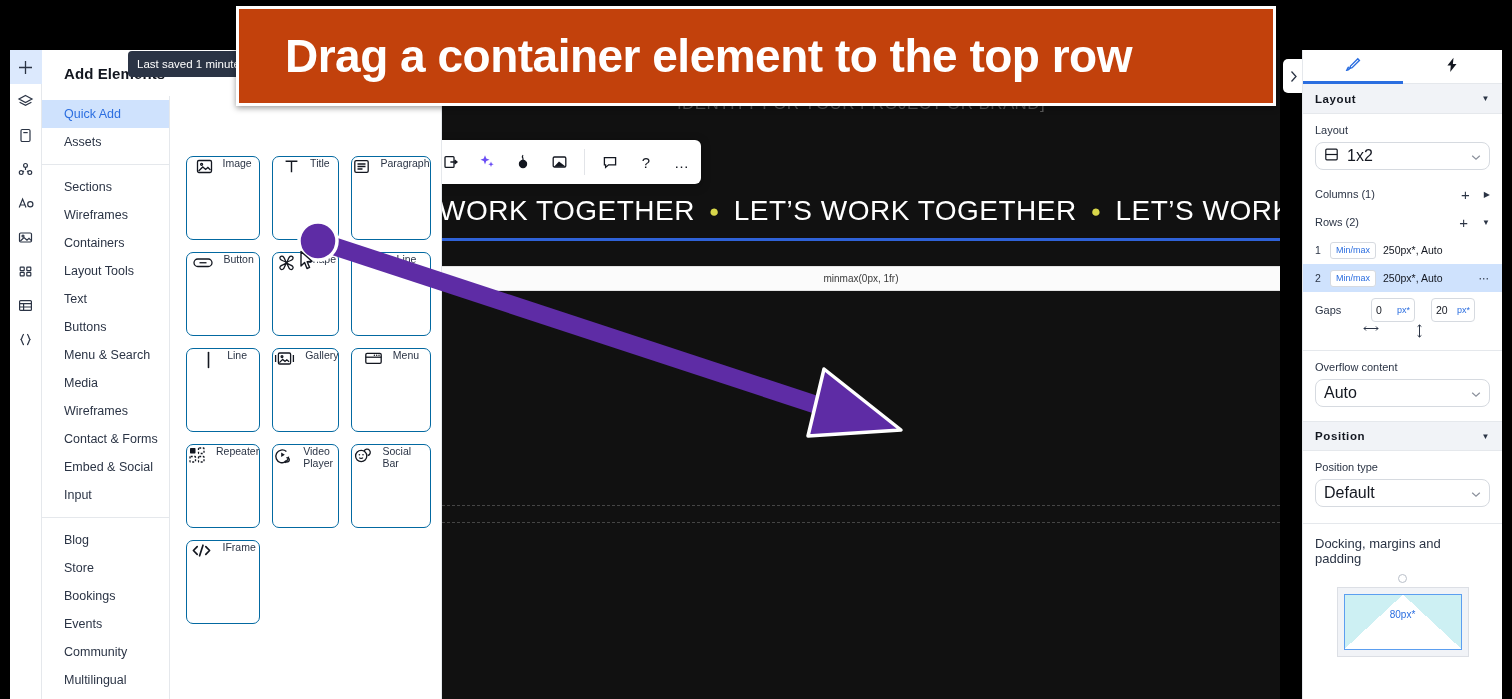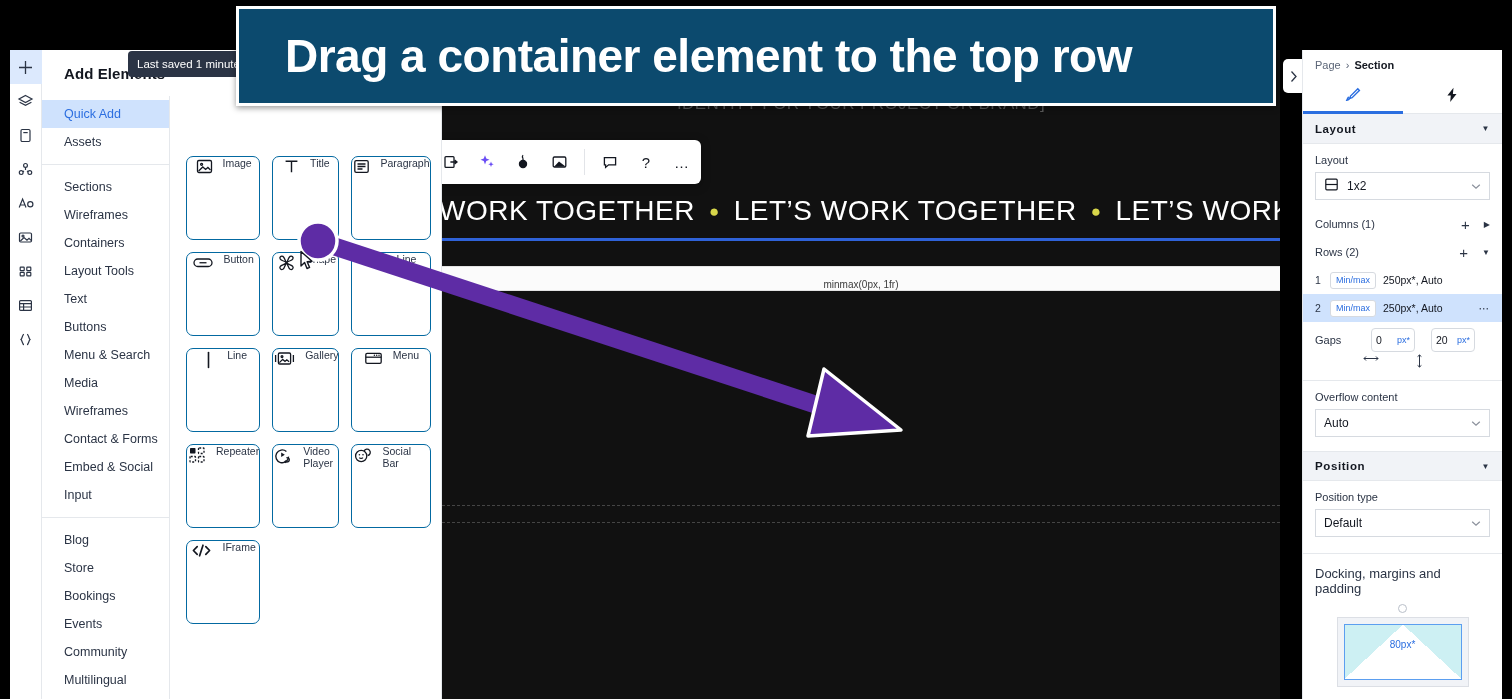--- a/index.html
+++ b/index.html
@@ -79,21 +79,21 @@
     white-space: nowrap; color: #ffffff; font-size: 28px; letter-spacing: .5px;
     font-family: "Liberation Sans", sans-serif;
   }
   .dot { color: #d7d64a; font-size: 17px; vertical-align: 3px; margin: 0 14px; }
   .blue-rule {
     position: absolute; top: 188px; left: 0; width: 838px; height: 3px; background: #2f62d8;
   }
   .minmax-bar {
     position: absolute; top: 216px; left: 0; width: 838px; height: 25px;
     background: #fbfbfb; border-top: 1px solid #e3e3e3; border-bottom: 1px solid #e3e3e3;
-    display: flex; align-items: flex-end; justify-content: center;
+    display: flex; align-items: center; justify-content: center;
     font-size: 10px; color: #3b3b3b;
   }
   .dash-line {
     position: absolute; left: 0; width: 838px; height: 0;
     border-top: 1px dashed #454545;
   }
   .float-toolbar {
     position: absolute; left: -10px; top: 90px; height: 44px;
     background: #fff; border-radius: 6px; box-shadow: 0 2px 10px rgba(0,0,0,.35);
     display: flex; align-items: center; padding: 0 8px; gap: 14px;
@@ -119,23 +119,23 @@
   }
   .sec-head {
     height: 30px; background: #f1f3f7; display: flex; align-items: center;
     justify-content: space-between; padding: 0 12px; border-bottom: 1px solid #e5e8ec;
     font-size: 11.5px; font-weight: 700; color: #131720; letter-spacing: .6px;
   }
   .caret { font-size: 8px; color: #2b3445; }
   .fld { padding: 10px 12px 4px 12px; }
   .fld-label { font-size: 11px; color: #2b3445; margin-bottom: 6px; }
   .select {
-    height: 28px; border: 1px solid #d6dae0; border-radius: 0;
+    height: 28px; border: 1px solid #d6dae0; border-radius: 8px;
     display: flex; align-items: center; padding: 0 8px; gap: 8px;
-    font-size: 12px; color: #131720; justify-content: space-between;
+    font-size: 16px; color: #131720; justify-content: space-between;
   }
   .select .left { display: flex; align-items: center; gap: 8px; }
   .row-line {
     height: 28px; display: flex; align-items: center; justify-content: space-between;
     padding: 0 12px; font-size: 11px; color: #2b3445;
   }
   .row-line .acts { display: flex; align-items: center; gap: 14px; color: #2b3445; }
   .trk {
     height: 28px; display: flex; align-items: center; gap: 7px; padding: 0 12px;
     font-size: 10.5px; color: #131720;
@@ -184,21 +184,21 @@
 
   
   .tooltip {
     position: absolute; left: 128px; top: 51px; height: 26px;
     background: #2b3445; color: #fff; border-radius: 4px;
     display: flex; align-items: center; padding: 0 9px; font-size: 11.5px;
     white-space: nowrap; z-index: 40;
   }
   .banner {
     position: absolute; left: 236px; top: 6px; width: 1040px; height: 100px;
-    background: #0c4a6e; border: 3px solid #ffffff; z-index: 60;
+    background: #c2410c; border: 3px solid #ffffff; z-index: 60;
     display: flex; align-items: center; padding-left: 46px;
     box-shadow: 0 2px 6px rgba(0,0,0,.4);
   }
   .banner span {
     color: #fff; font-size: 46px; font-weight: 700; letter-spacing: -0.5px;
     font-family: "Liberation Sans", sans-serif;
   }
   .arrow-svg { position: absolute; left: 0; top: 0; width: 1512px; height: 699px; z-index: 50; pointer-events: none; }
   .cursor-icon { position: absolute; left: 297px; top: 249px; z-index: 55; }
 </style>
@@ -490,25 +490,20 @@
     </div>
   </div>
 
   <div class="collapse-btn">
     <svg width="9" height="13" viewBox="0 0 9 13" fill="none" stroke="#2b3445" stroke-width="1.3">
         <path d="M2.5 1.5l4.5 5-4.5 5"></path>
       </svg>
   </div>
 
   <div class="inspector">
-    <div class="breadcrumb">
-      <span>Page</span>
-      <span>›</span>
-      <b>Section</b>
-    </div>
 
     <div class="insp-tabs">
       <div class="insp-tab active">
         <span>
           <svg width="18" height="18" viewBox="0 0 18 18" fill="none" stroke="#2b6ee0" stroke-width="1.4" stroke-linecap="round">
               <path d="M13.8 2.8l1.6 1.6-7.3 7.3-2.3.7.7-2.3z"></path>
               <path d="M5.8 12.1c-.6 1.2-1.6 1.9-3 2.1.5-1.2 1-2.2 1.6-2.9"></path>
             </svg>
         </span>
       </div>

